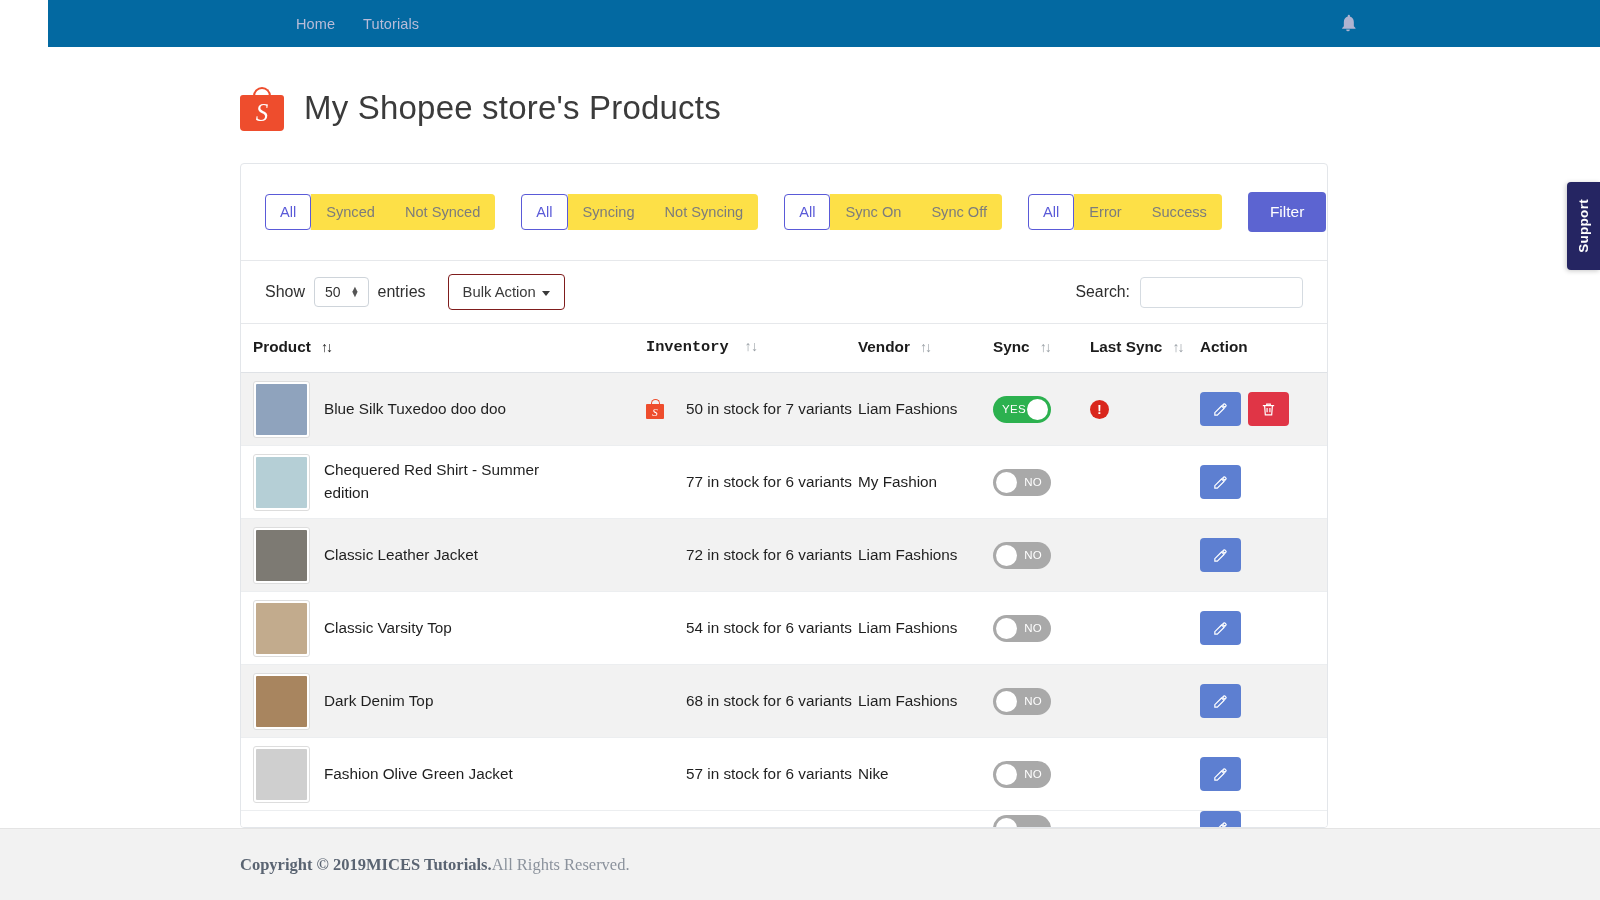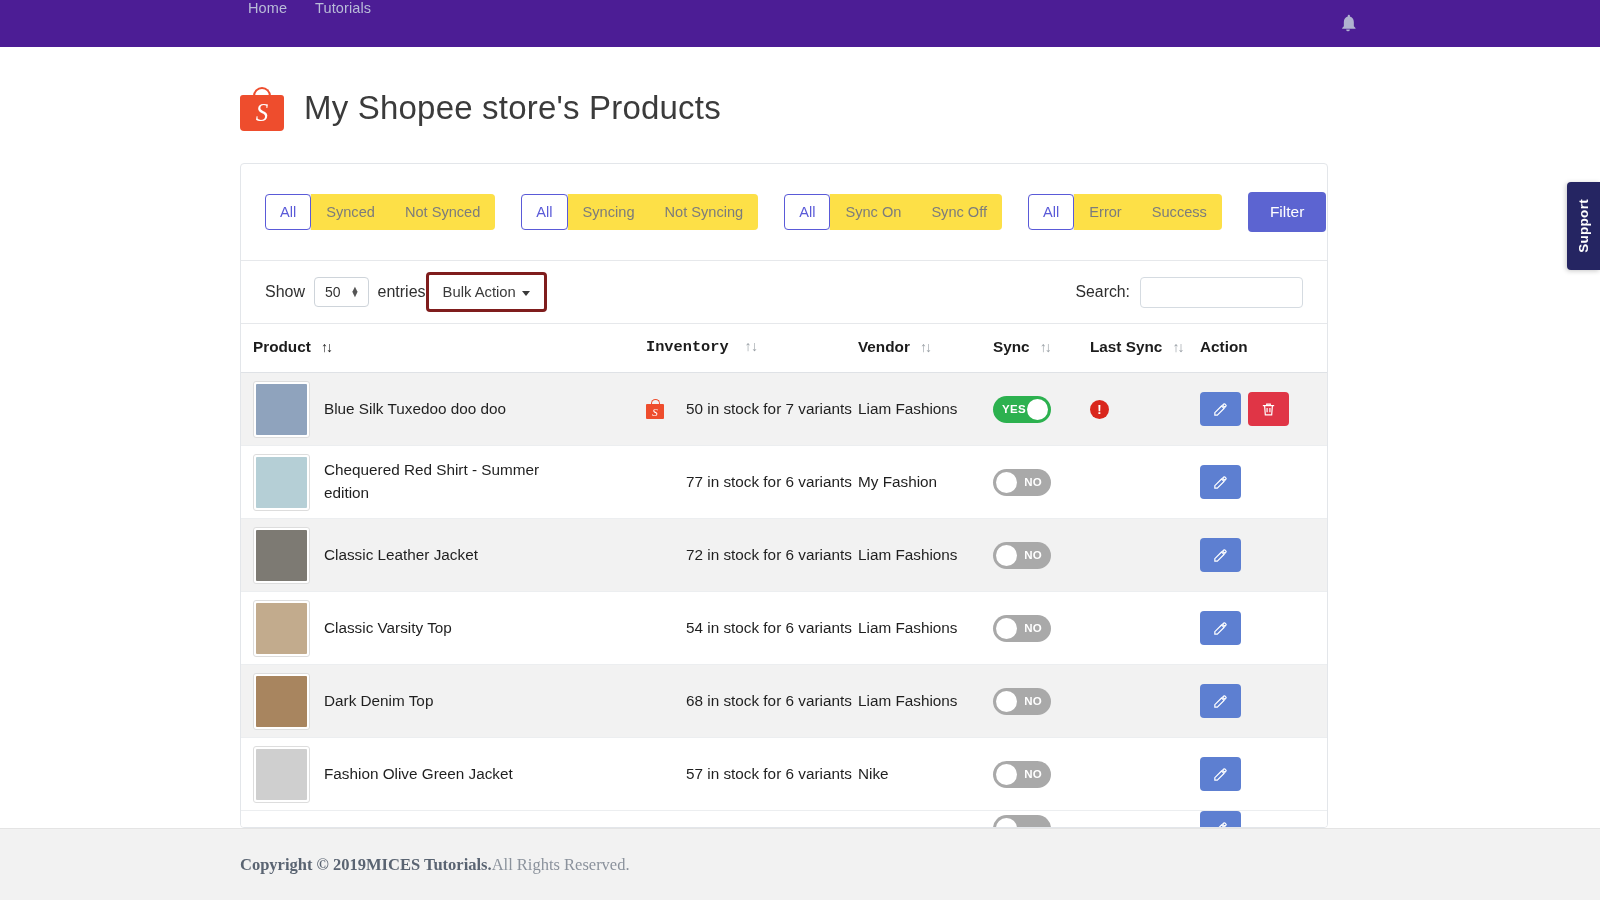--- a/index.html
+++ b/index.html
@@ -7,24 +7,26 @@
     width: 1600px; height: 900px;
     font-family: "Liberation Sans", sans-serif;
     background: #ffffff;
     overflow: hidden;
   }
   body { position: relative; }
 
   
   .navbar {
     height: 47px;
-    background: #4c1d95;
-    display: flex;
+    background: #0369a1;
+    display: flex;
+    align-items: center;
     padding: 0 0 0 248px;
     position: relative;
+    margin-left: 48px;
   }
   .nav-link {
     color: #b9bcd8;
     font-size: 14.5px;
     margin-right: 28px;
     text-decoration: none;
     letter-spacing: .1px;
   }
   .nav-bell {
     position: absolute;
@@ -171,21 +173,22 @@
     font-size: 14px;
     color: #333;
     background: #fff;
     display: inline-flex;
     align-items: center;
     gap: 10px;
     cursor: pointer;
   }
   .stepper { display: flex; flex-direction: column; line-height: 5px; color: #555; font-size: 9px; }
   .bulk-btn {
-    border: 3px solid #7f1d1d;
+    margin-left: 22px;
+    border: 1px solid #7f1d1d;
     background: #fff;
     border-radius: 4px;
     padding: 9px 14px;
     font-size: 14.8px;
     color: #3a3a3a;
     cursor: pointer;
   }
   .caret { display:inline-block; margin-left:6px; border-left:4px solid transparent; border-right:4px solid transparent; border-top:5px solid #3a3a3a; vertical-align: middle;}
   .search-wrap { margin-left: auto; display: flex; align-items: center; }
   .search-label { font-size: 15.8px; color: #2d2d2d; margin-right: 10px; }
@@ -258,21 +261,21 @@
     display: flex;
     align-items: center;
     cursor: pointer;
     position: relative;
   }
   .toggle.on  { background: #2cb14f; justify-content: flex-start; padding-left: 9px; }
   .toggle.off { background: #a9a9a9; justify-content: flex-end; padding-right: 9px; }
   .toggle .knob { position:absolute; top:3px; width:21px; height:21px; background:#fff; border-radius:50%; }
   .toggle.on .knob  { right: 3px; }
   .toggle.off .knob { left: 3px; }
-  .toggle .tlabel { font-size: 11.5px; font-weight: bold; color: #fff; letter-spacing:.3px; }
+  .toggle .tlabel { font-size: 11.5px; font-weight: normal; color: #fff; letter-spacing:.3px; }
 
   .err-icon {
     width: 19px; height: 19px;
     border-radius: 50%;
     background: #d9261c;
     color: #fff;
     font-size: 13px;
     font-weight: bold;
     display: flex; align-items: center; justify-content: center;
     line-height: 1;

